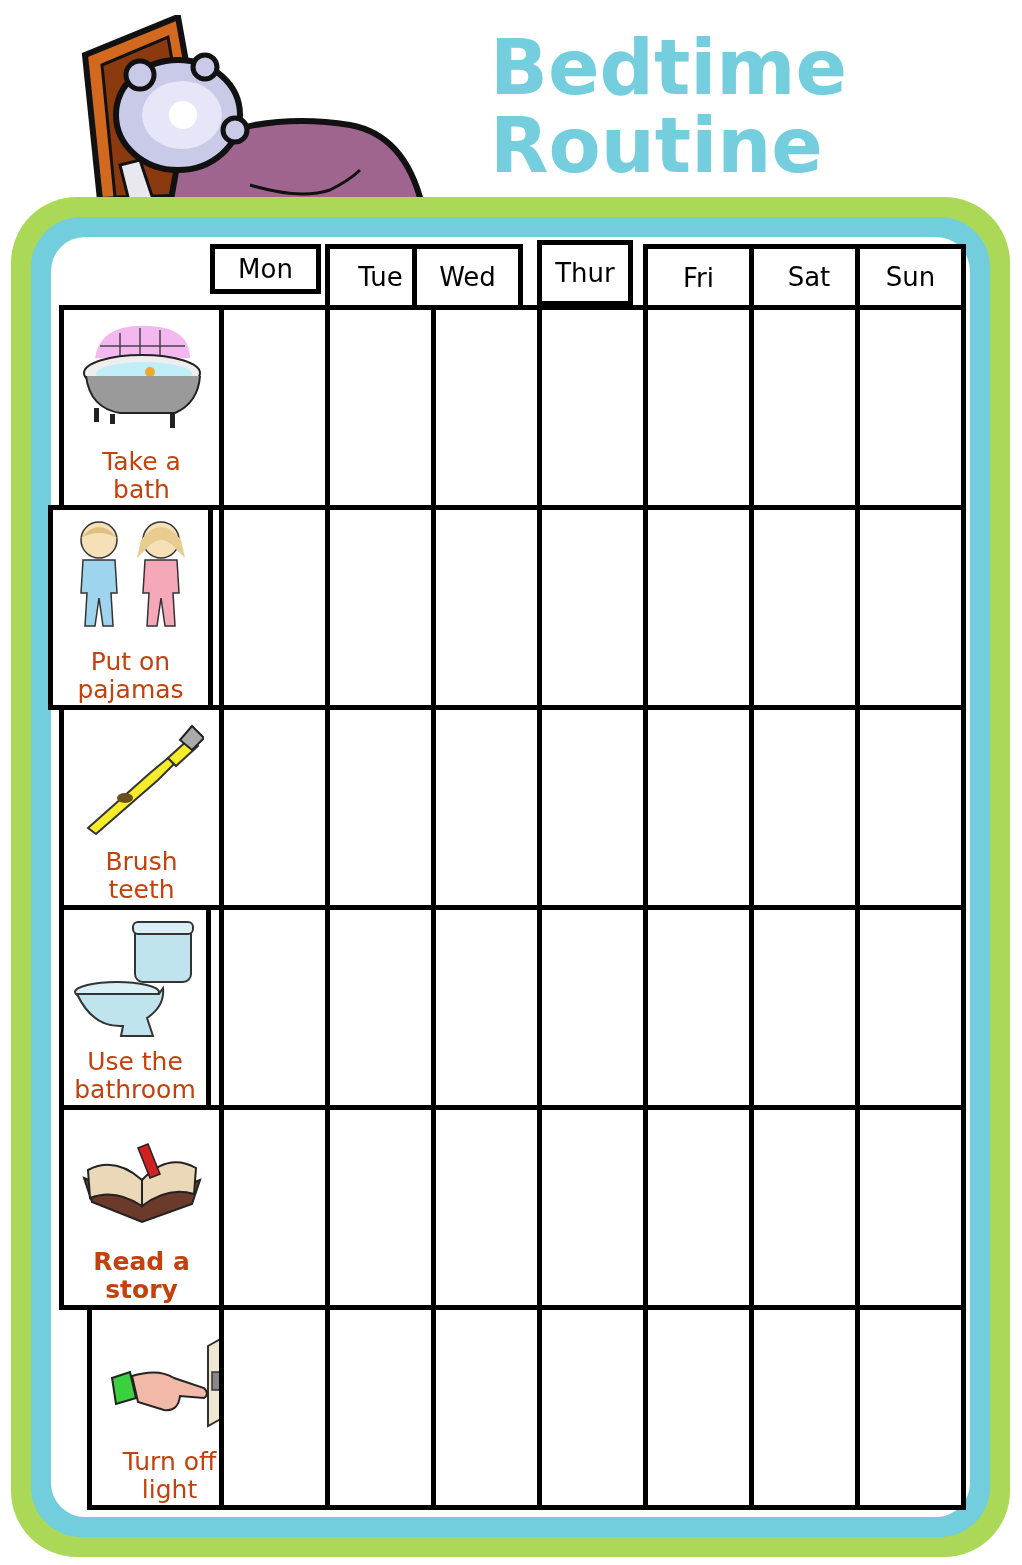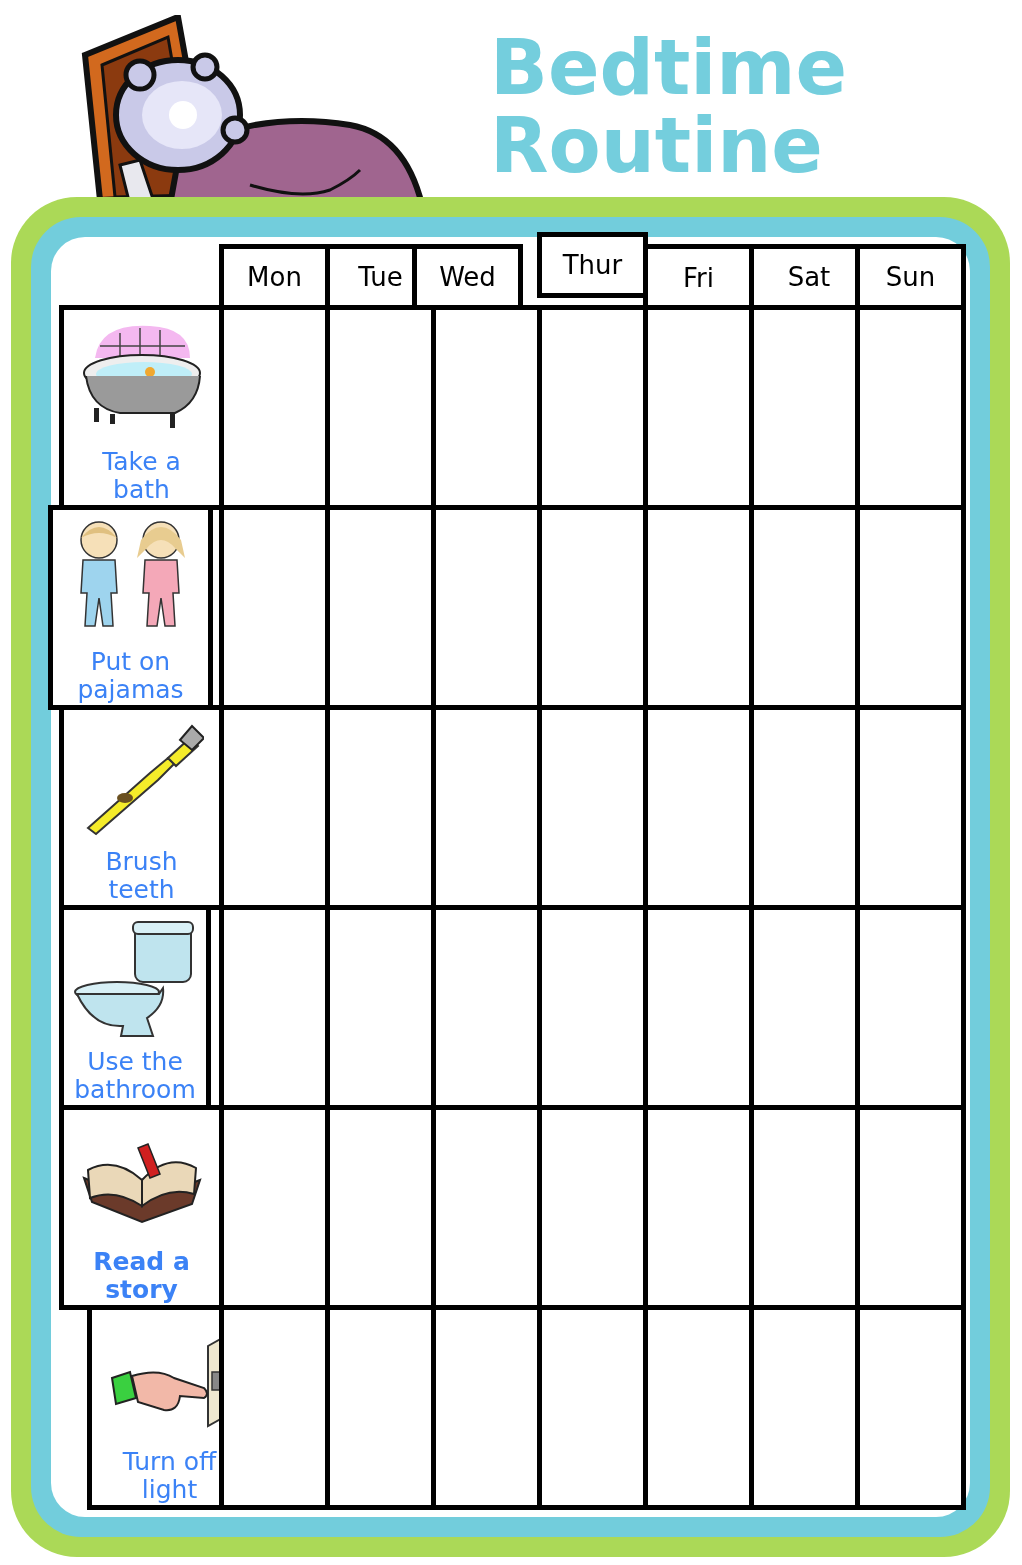--- a/index.html
+++ b/index.html
@@ -15,21 +15,21 @@
                 background:#72cddc; border-radius:50px; }
   .frame-white { position:absolute; left:51px; top:237px; width:919px; height:1280px;
                  background:#ffffff; border-radius:34px; }
   .grid { position:absolute; left:0; top:0; }
   .hcell { position:absolute; box-sizing:border-box; border:5px solid #000;
            display:flex; align-items:center; justify-content:center;
            font-size:26px; color:#000; background:#fff; }
   .lcell { position:absolute; box-sizing:border-box; border:5px solid #000; background:#fff;
            display:flex; flex-direction:column; align-items:center; }
   .lcell .pic { width:124px; height:124px; margin-top:8px; }
-  .lcell .lbl { font-size:25px; line-height:28px; text-align:center; color:#3b82f6; margin-top:6px; }
+  .lcell .lbl { font-size:25px; line-height:28px; text-align:center; color:#c2410c; margin-top:6px; }
   .dcell { position:absolute; box-sizing:border-box; border:5px solid #000; background:#fff; }
 </style>
 </head>
 <body>
 
 <div class="hero">
   <svg width="400" height="190" viewBox="0 0 400 190">
 
     <path d="M25 40 L118 2 L150 180 L40 185 Z" fill="#d2691e" stroke="#111" stroke-width="6"></path>
     <path d="M42 50 L108 22 L135 180 L55 182 Z" fill="#8b3a0f" stroke="#111" stroke-width="3"></path>
@@ -52,24 +52,24 @@
   <div>Bedtime</div>
   <div>Routine</div>
 </div>
 
 <div class="frame-green"></div>
 <div class="frame-blue"></div>
 <div class="frame-white"></div>
 
 <div class="grid">
 
-  <div class="hcell" style="left:219px;top:244px;width:111px;height:66px;">Mon</div>
+  <div class="hcell" style="left:210px;top:244px;width:111px;height:50px;">Mon</div>
   <div class="hcell" style="left:325px;top:244px;width:111px;height:66px;">Tue</div>
   <div class="hcell" style="left:412px;top:244px;width:111px;height:66px;">Wed</div>
-  <div class="hcell" style="left:537px;top:232px;width:111px;height:66px;">Thur</div>
+  <div class="hcell" style="left:537px;top:240px;width:96px;height:66px;">Thur</div>
   <div class="hcell" style="left:643px;top:244px;width:111px;height:68px;">Fri</div>
   <div class="hcell" style="left:749px;top:244px;width:120px;height:66px;">Sat</div>
   <div class="hcell" style="left:855px;top:244px;width:111px;height:66px;">Sun</div>
 
   <div class="lcell" style="left:59px;top:305px;width:165px;height:205px;">
     <svg class="pic" viewBox="0 0 124 124">
       <path d="M15 40 Q20 5 70 8 Q110 10 110 40 Z" fill="#f4b8f0"></path>
       <g stroke="#444" stroke-width="1.5">
           <line x1="40" y1="15" x2="40" y2="40"></line>
           <line x1="60" y1="10" x2="60" y2="40"></line>

